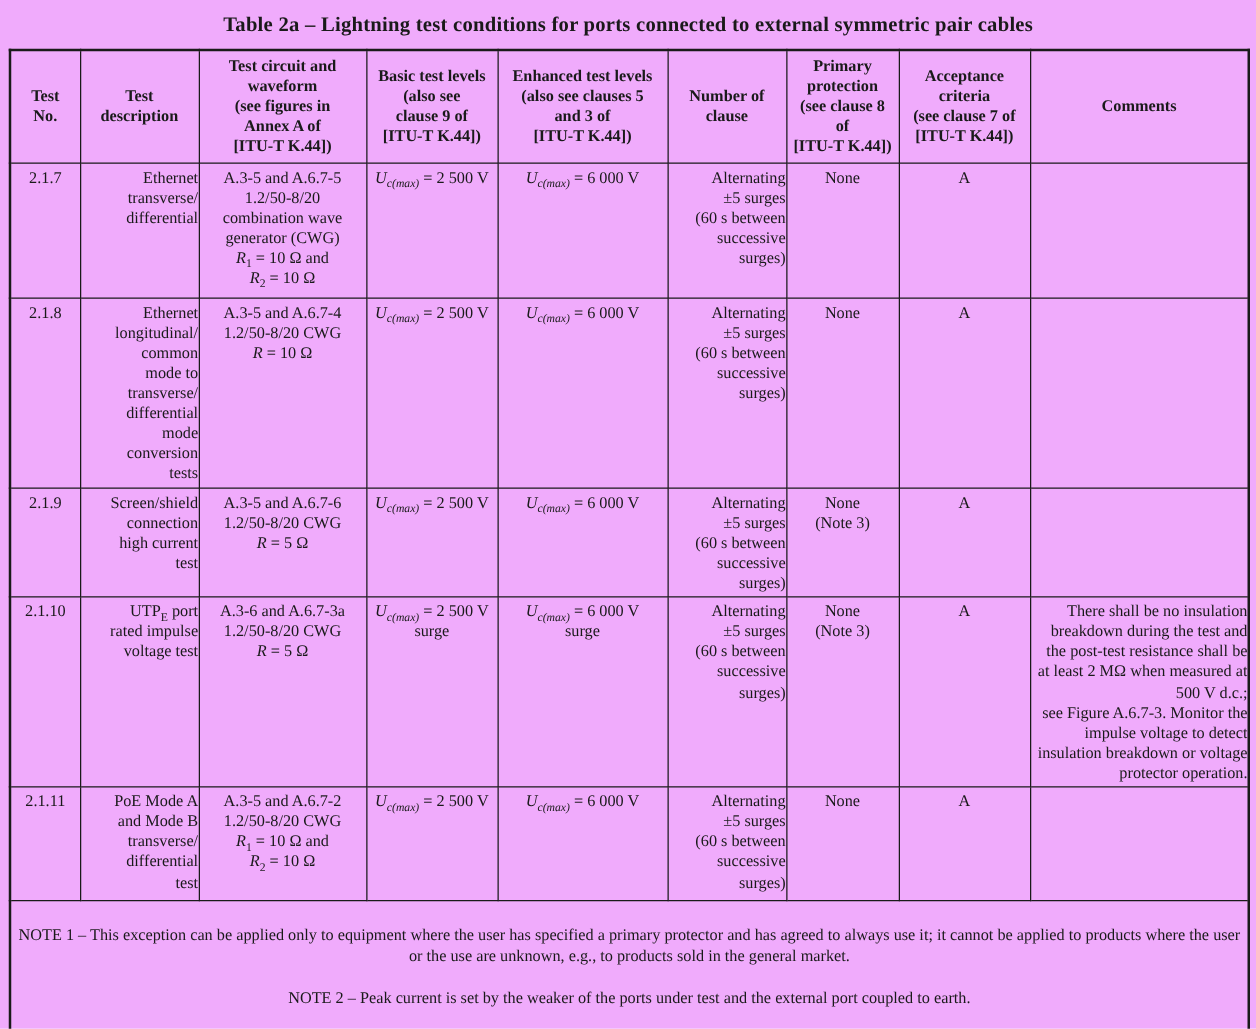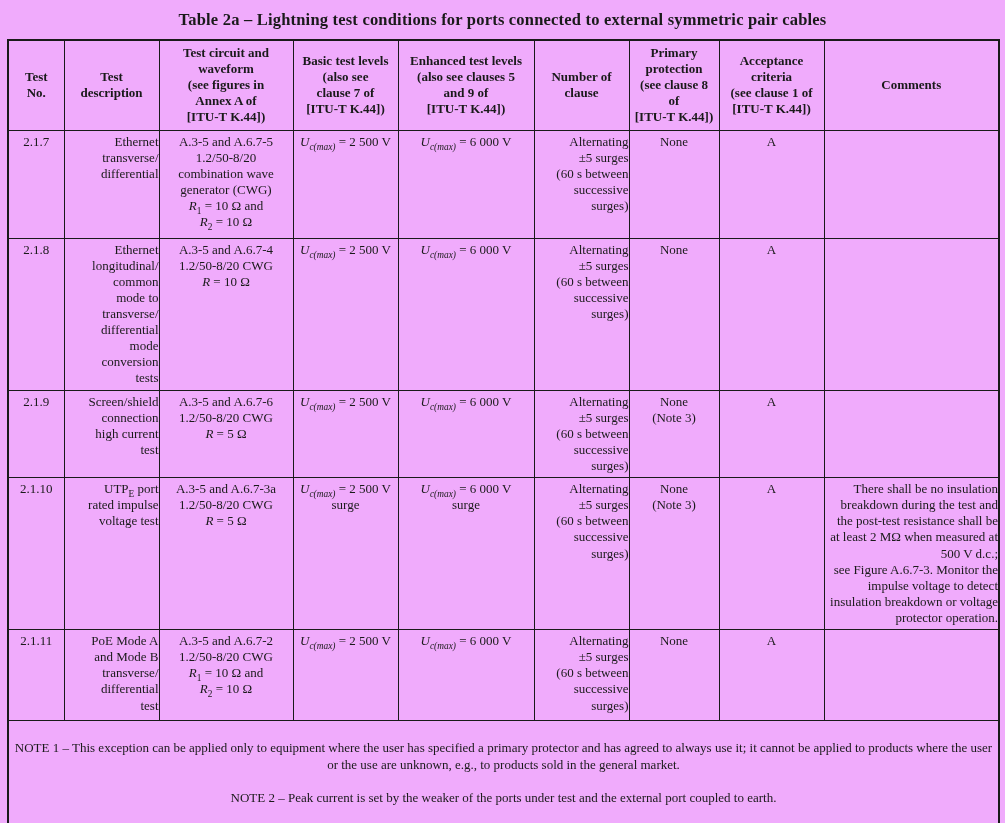--- a/index.html
+++ b/index.html
@@ -85,36 +85,36 @@
 No.</th>
         <th>Test
 description</th>
         <th>Test circuit and
 waveform
 (see figures in
 Annex A of
 [ITU-T K.44])</th>
         <th>Basic test levels
 (also see
-clause 7 of
+clause 9 of
 [ITU-T K.44])</th>
         <th>Enhanced test levels
 (also see clauses 5
-and 9 of
+and 3 of
 [ITU-T K.44])</th>
         <th>Number of
 clause</th>
         <th>Primary
 protection
 (see clause 8
 of
 [ITU-T K.44])</th>
         <th>Acceptance
 criteria
-(see clause 1 of
+(see clause 7 of
 [ITU-T K.44])</th>
         <th>Comments</th>
       </tr>
     </thead>
     <tbody>
       <tr style="height:108px">
         <td class="c">2.1.7</td>
         <td class="l"><span>Ethernet
 transverse/
 differential</span></td>
@@ -179,21 +179,21 @@
         <td class="c">None
 (Note 3)</td>
         <td class="c">A</td>
         <td class="l"></td>
       </tr>
       <tr style="height:147px">
         <td class="c">2.1.10</td>
         <td class="l"><span>UTP</span><sub>E</sub><span> port
 rated impulse
 voltage test</span></td>
-        <td class="c"><span>A.3-5 and A.6.7-3a
+        <td class="c"><span>A.3-6 and A.6.7-3a
 1.2/50-8/20 CWG
 </span><span class="it">R</span><span> = 5 Ω</span></td>
         <td class="c"><span class="it">U</span><sub class="it">c(max)</sub><span> = 2 500 V
 surge</span></td>
         <td class="c"><span class="it">U</span><sub class="it">c(max)</sub><span> = 6 000 V
 surge</span></td>
         <td class="l">Alternating
 ±5 surges
 (60 s between
 successive

